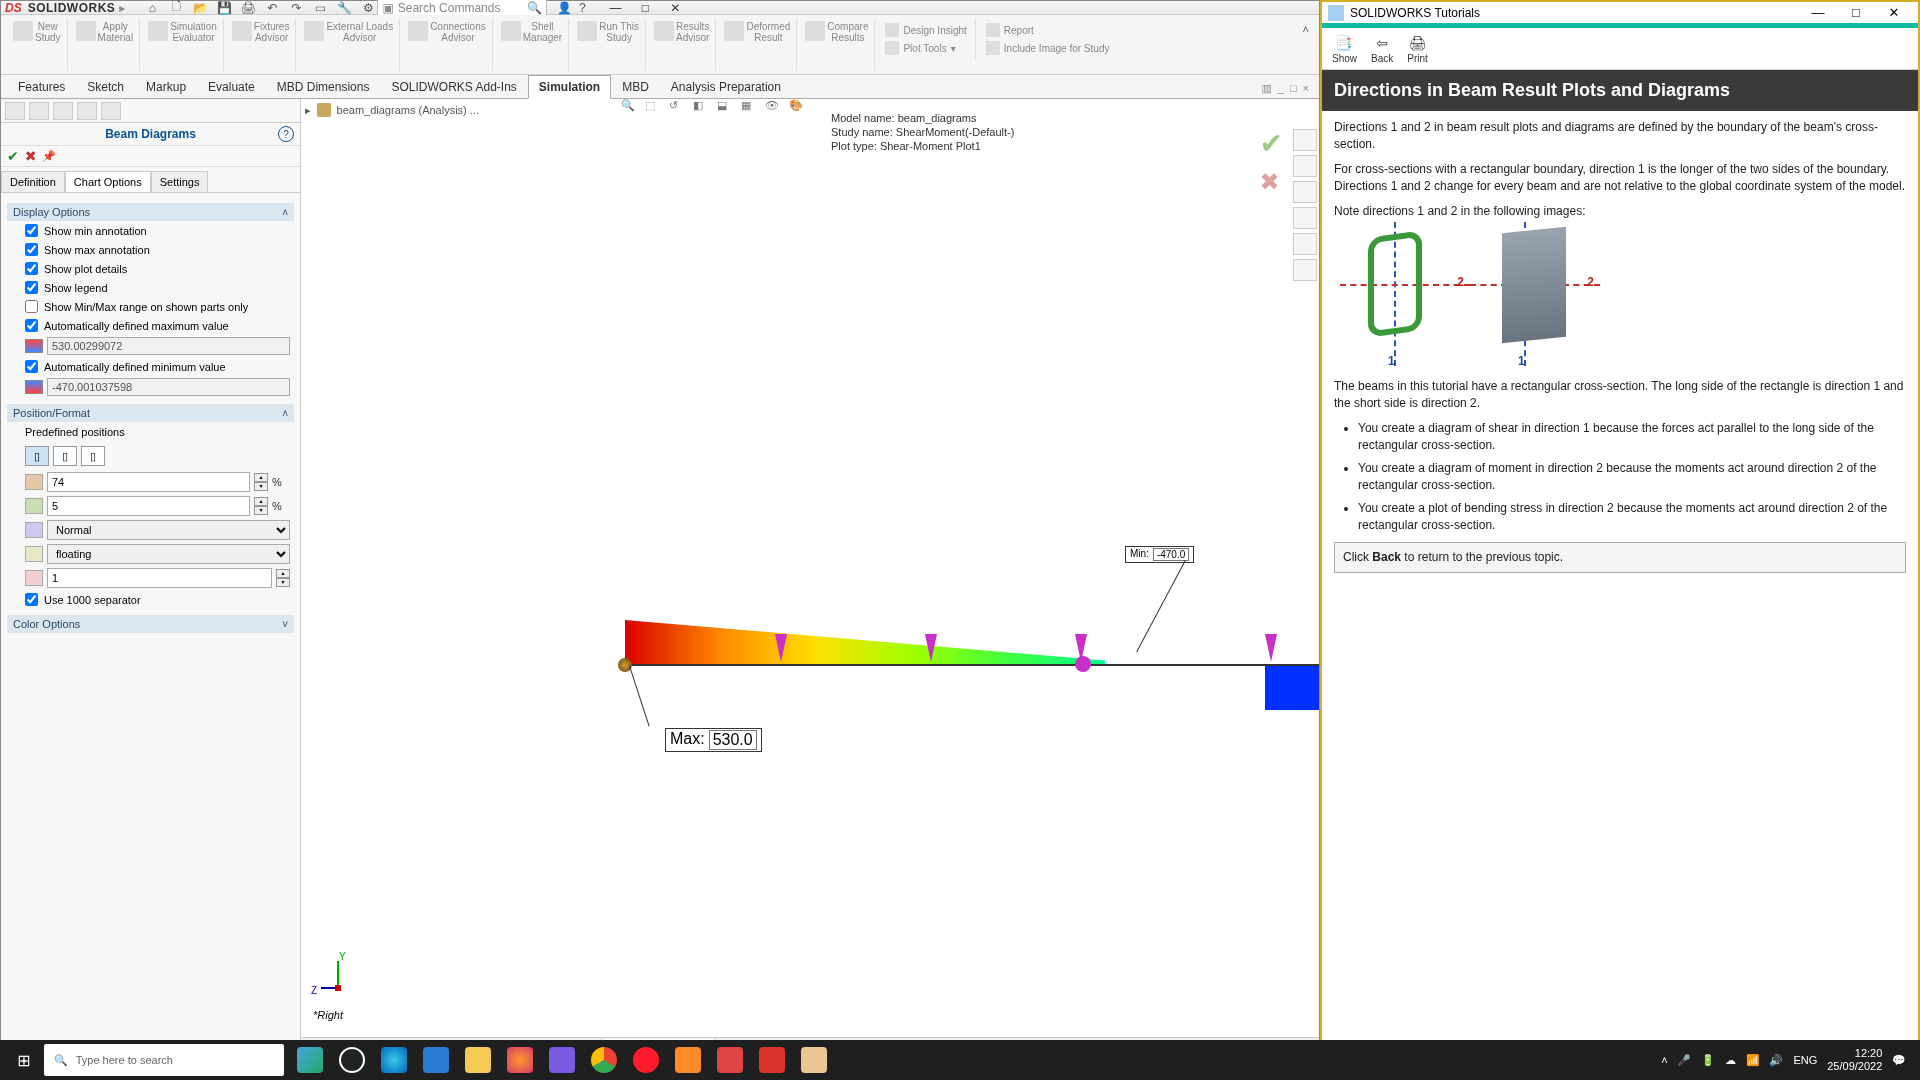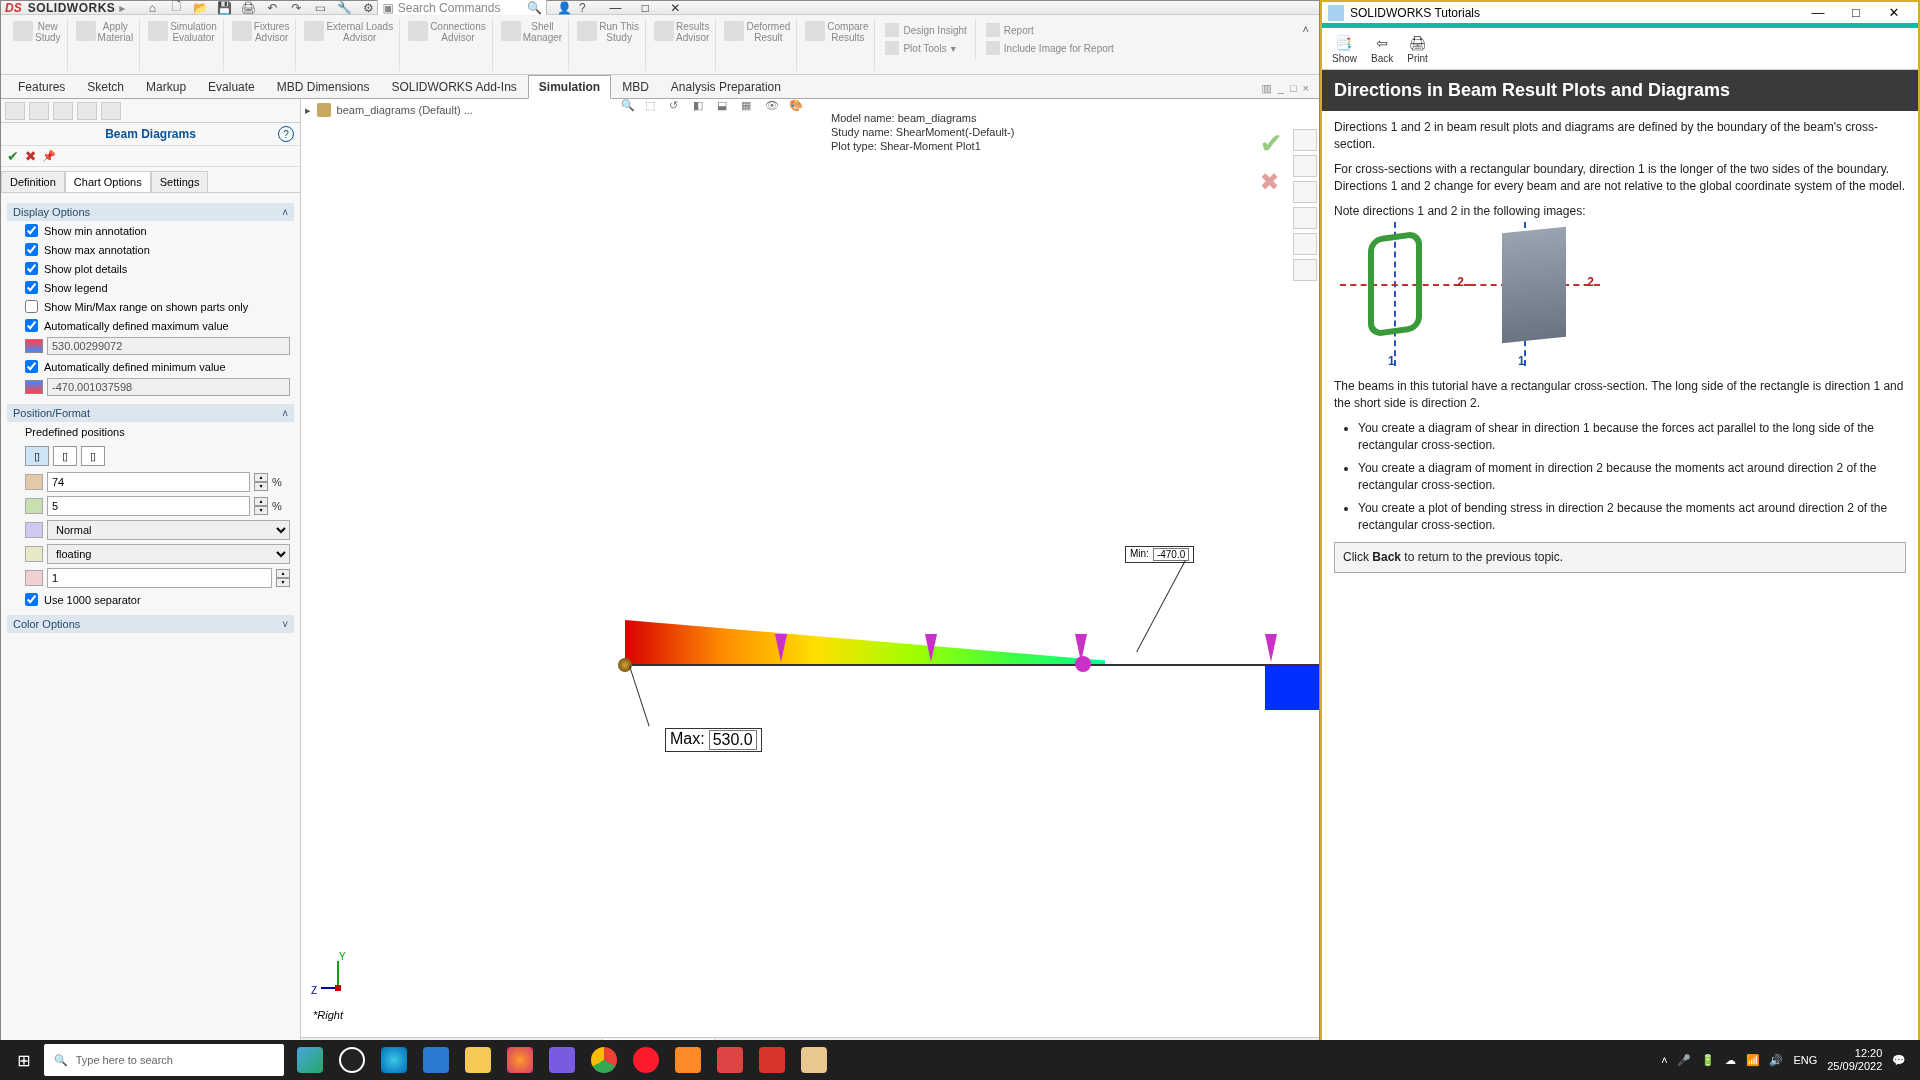--- a/index.html
+++ b/index.html
@@ -230,21 +230,21 @@
             <span>▾</span>
           </div>
     </div>
     <div style="display:flex;flex-direction:column;gap:4px;padding:4px 8px">
       <div style="display:flex;align-items:center;gap:4px;color:#888;font-size:10px">
             <span style="width:14px;height:14px;background:#ddd"></span>
             <span style="white-space: pre-line;">Report</span>
           </div>
       <div style="display:flex;align-items:center;gap:4px;color:#888;font-size:10px">
             <span style="width:14px;height:14px;background:#ddd"></span>
-            <span style="white-space: pre-line;">Include Image for Report</span>
+            <span style="white-space: pre-line;">Include Image for Study</span>
           </div>
     </div>
     <span style="margin-left:auto;color:#555;padding:4px">˄</span>
   </div>
 
   <div class="tabs">
     <div class="tab" style="white-space: pre-line;">Features</div>
     <div class="tab" style="white-space: pre-line;">Sketch</div>
     <div class="tab" style="white-space: pre-line;">Markup</div>
     <div class="tab" style="white-space: pre-line;">Evaluate</div>
@@ -379,21 +379,21 @@
               <span style="white-space: pre-line;">Color Options</span>
               <span class="chev">˅</span>
             </div>
       </div>
     </div>
 
     <div class="viewport">
       <div class="vp-header">
         <span>▸</span>
         <span style="width:14px;height:14px;background:#c8a860;border-radius:2px"></span>
-        <span style="white-space: pre-line;">beam_diagrams (Default) ...</span>
+        <span style="white-space: pre-line;">beam_diagrams (Analysis) ...</span>
       </div>
       <div class="vp-toolbar-icons">
         <span class="vti">🔍</span>
         <span class="vti">⬚</span>
         <span class="vti">↺</span>
         <span class="vti">◧</span>
         <span class="vti">⬓</span>
         <span class="vti">▦</span>
         <span class="vti">👁</span>
         <span class="vti">🎨</span>

